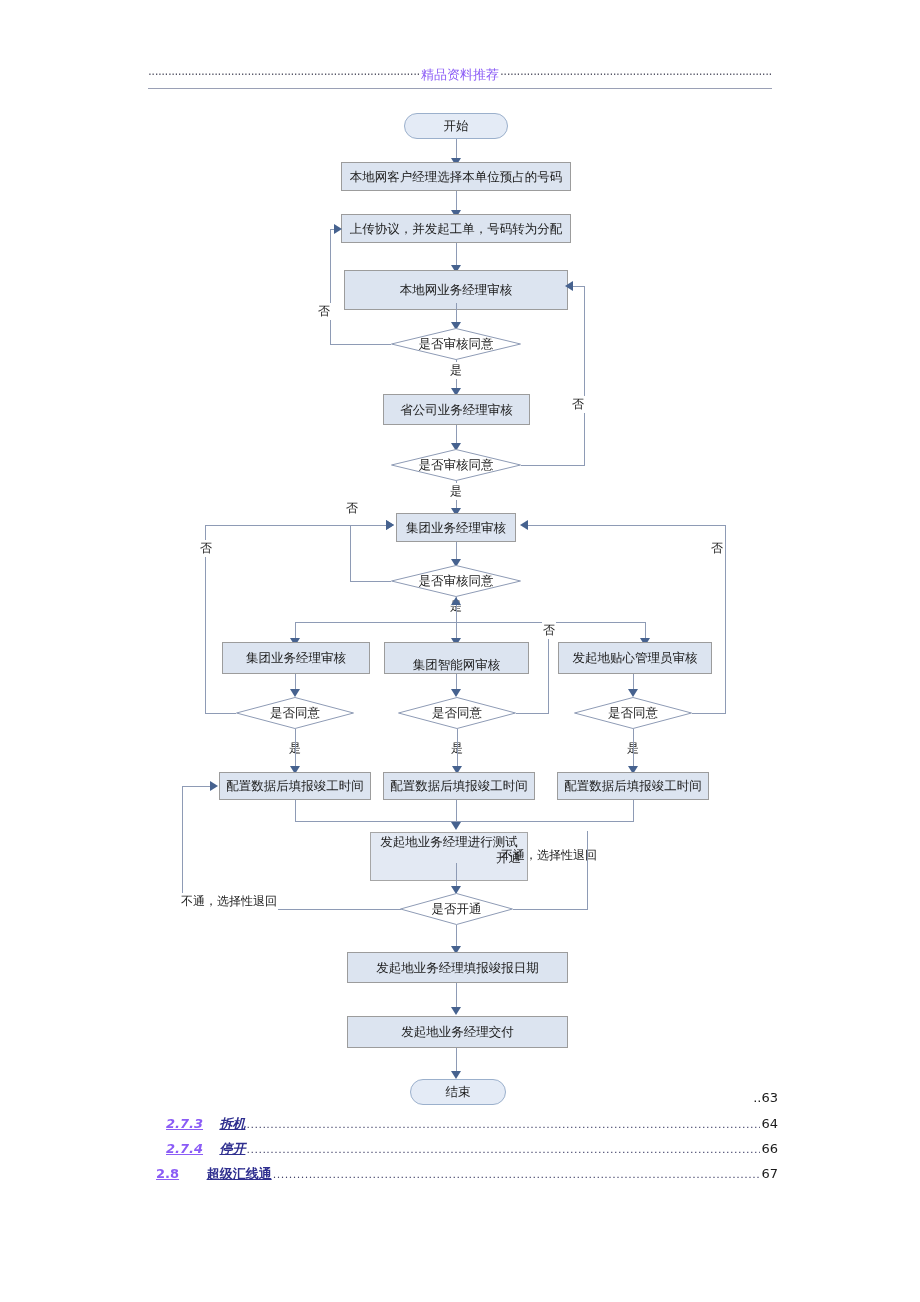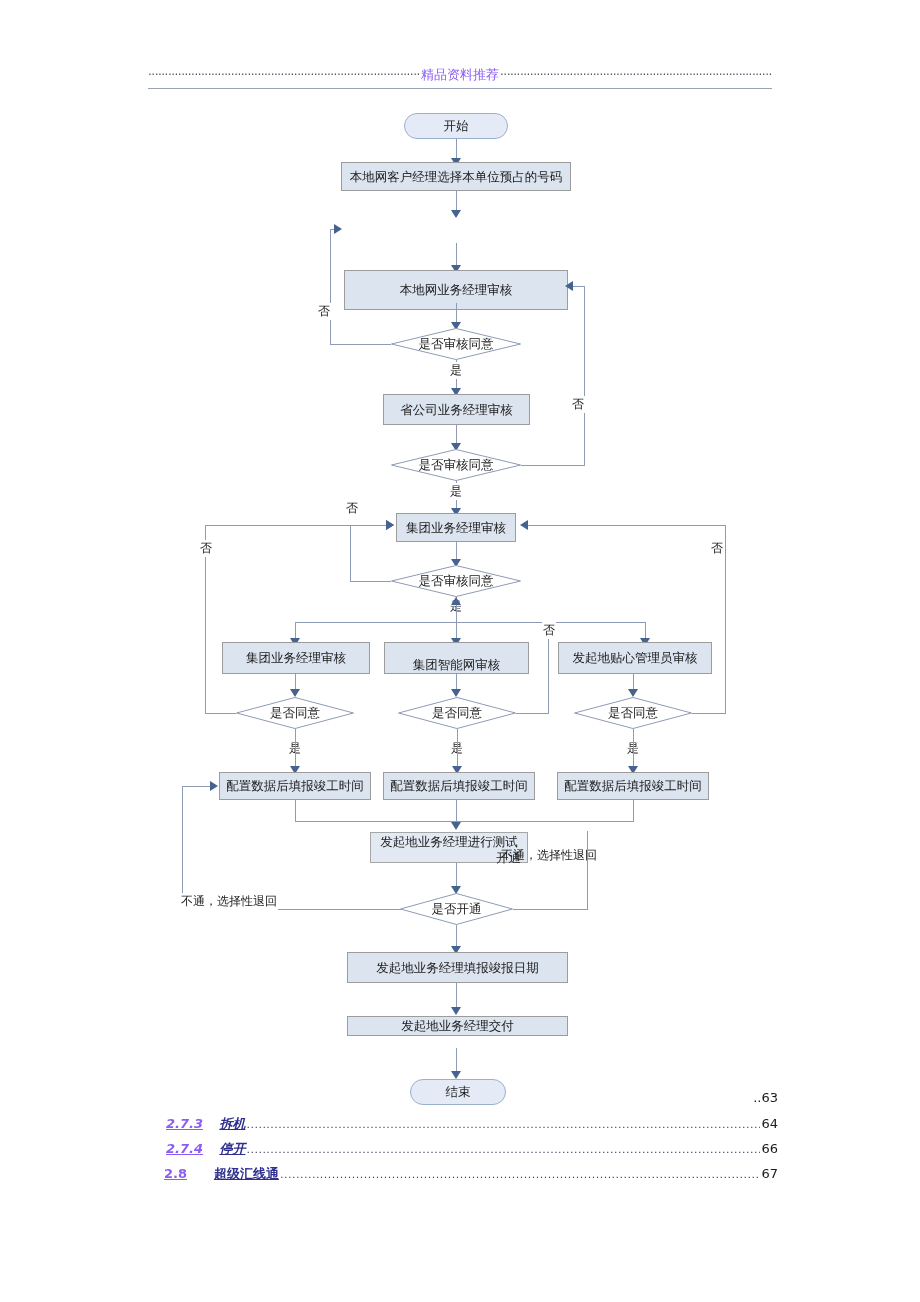--- a/index.html
+++ b/index.html
@@ -225,20 +225,21 @@
   <div class="hdr-rule"></div>
 
   <div class="node term" style="left:404px; top:113px; width:104px; height:26px;">开始</div>
   <div class="ln lnv" style="left:456px; top:139px; width:1px; height:22px;"></div>
   <div class="arw down" style="left:451px; top:158px;"></div>
 
   <div class="node" style="left:341px; top:162px; width:230px; height:29px;">本地网客户经理选择本单位预占的号码</div>
   <div class="ln lnv" style="left:456px; top:191px; width:1px; height:23px;"></div>
   <div class="arw down" style="left:451px; top:210px;"></div>
 
+  <div class="node" style="left:341px; top:214px; width:230px; height:29px;">上传协议，并发起工单，号码转为分配</div>
   <div class="ln lnv" style="left:456px; top:243px; width:1px; height:27px;"></div>
   <div class="arw down" style="left:451px; top:265px;"></div>
 
   <div class="node" style="left:344px; top:270px; width:224px; height:40px;">本地网业务经理审核</div>
   <div class="ln lnv" style="left:456px; top:303px; width:1px; height:25px;"></div>
   <div class="arw down" style="left:451px; top:322px;"></div>
 
   <div class="diamond" style="left:391px; top:328px; width:130px; height:32px;">
     <svg class="dshape" viewBox="0 0 130 32" preserveAspectRatio="none">
       <polygon points="65,0.5 129.5,16 65,31.5 0.5,16" fill="#ffffff" stroke="#8e9bb5" stroke-width="1"></polygon>
@@ -368,21 +369,21 @@
   <div class="node" style="left:219px; top:772px; width:152px; height:28px;">配置数据后填报竣工时间</div>
   <div class="node" style="left:383px; top:772px; width:152px; height:28px;">配置数据后填报竣工时间</div>
   <div class="node" style="left:557px; top:772px; width:152px; height:28px;">配置数据后填报竣工时间</div>
 
   <div class="ln lnv" style="left:295px; top:800px; width:1px; height:22px;"></div>
   <div class="ln lnv" style="left:633px; top:800px; width:1px; height:22px;"></div>
   <div class="ln lnh" style="left:295px; top:821px; width:339px; height:1px;"></div>
   <div class="ln lnv" style="left:456px; top:800px; width:1px; height:27px;"></div>
   <div class="arw down" style="left:451px; top:822px;"></div>
 
-  <div class="node testbox" style="left:370px; top:832px; width:158px; height:31px;">
+  <div class="node testbox" style="left:370px; top:832px; width:158px; height:49px;">
     <div class="l1">发起地业务经理进行测试</div>
     <div class="l2">开通</div>
   </div>
   <div class="elabel" style="left:500px; top:847px; background:transparent;">不通，选择性退回</div>
 
   <div class="ln lnv" style="left:456px; top:863px; width:1px; height:30px;"></div>
   <div class="arw down" style="left:451px; top:886px;"></div>
 
   <div class="diamond" style="left:400px; top:893px; width:113px; height:32px;">
     <svg class="dshape" viewBox="0 0 113 32" preserveAspectRatio="none">
@@ -401,21 +402,21 @@
   <div class="arw right" style="left:210px; top:781px;"></div>
   <div class="elabel" style="left:180px; top:893px;">不通，选择性退回</div>
 
   <div class="ln lnv" style="left:456px; top:925px; width:1px; height:27px;"></div>
   <div class="arw down" style="left:451px; top:946px;"></div>
 
   <div class="node" style="left:347px; top:952px; width:221px; height:31px;">发起地业务经理填报竣报日期</div>
   <div class="ln lnv" style="left:456px; top:983px; width:1px; height:30px;"></div>
   <div class="arw down" style="left:451px; top:1007px;"></div>
 
-  <div class="node" style="left:347px; top:1016px; width:221px; height:20px;">发起地业务经理交付</div>
+  <div class="node" style="left:347px; top:1016px; width:221px; height:32px;">发起地业务经理交付</div>
   <div class="ln lnv" style="left:456px; top:1048px; width:1px; height:28px;"></div>
   <div class="arw down" style="left:451px; top:1071px;"></div>
 
   <div class="node term" style="left:410px; top:1079px; width:96px; height:26px;">结束</div>
 
   <div class="toc" style="top:1090px;">
 
     <div class="toc-row r63">
       <span class="toc-page">..63</span>
     </div>
@@ -428,21 +429,21 @@
     </div>
 
     <div class="toc-row">
       <span class="toc-num" style="width:66px; display:inline-block; text-align:left; margin-left:18px;">2.7.4</span>
       <span class="toc-title">停开</span>
       <span class="toc-leader">...............................................................................................................................................................</span>
       <span class="toc-page">66</span>
     </div>
 
     <div class="toc-row">
-      <span class="toc-num lvl2" style="width:66px; display:inline-block; text-align:left; margin-left:16px;">2.8</span>
+      <span class="toc-num lvl2" style="width:66px; display:inline-block; text-align:left; margin-left:8px;">2.8</span>
       <span class="toc-title lvl2">超级汇线通</span>
       <span class="toc-leader">...............................................................................................................................................................</span>
       <span class="toc-page">67</span>
     </div>
 
   </div>
 
 </div>
 
 </body></html>

